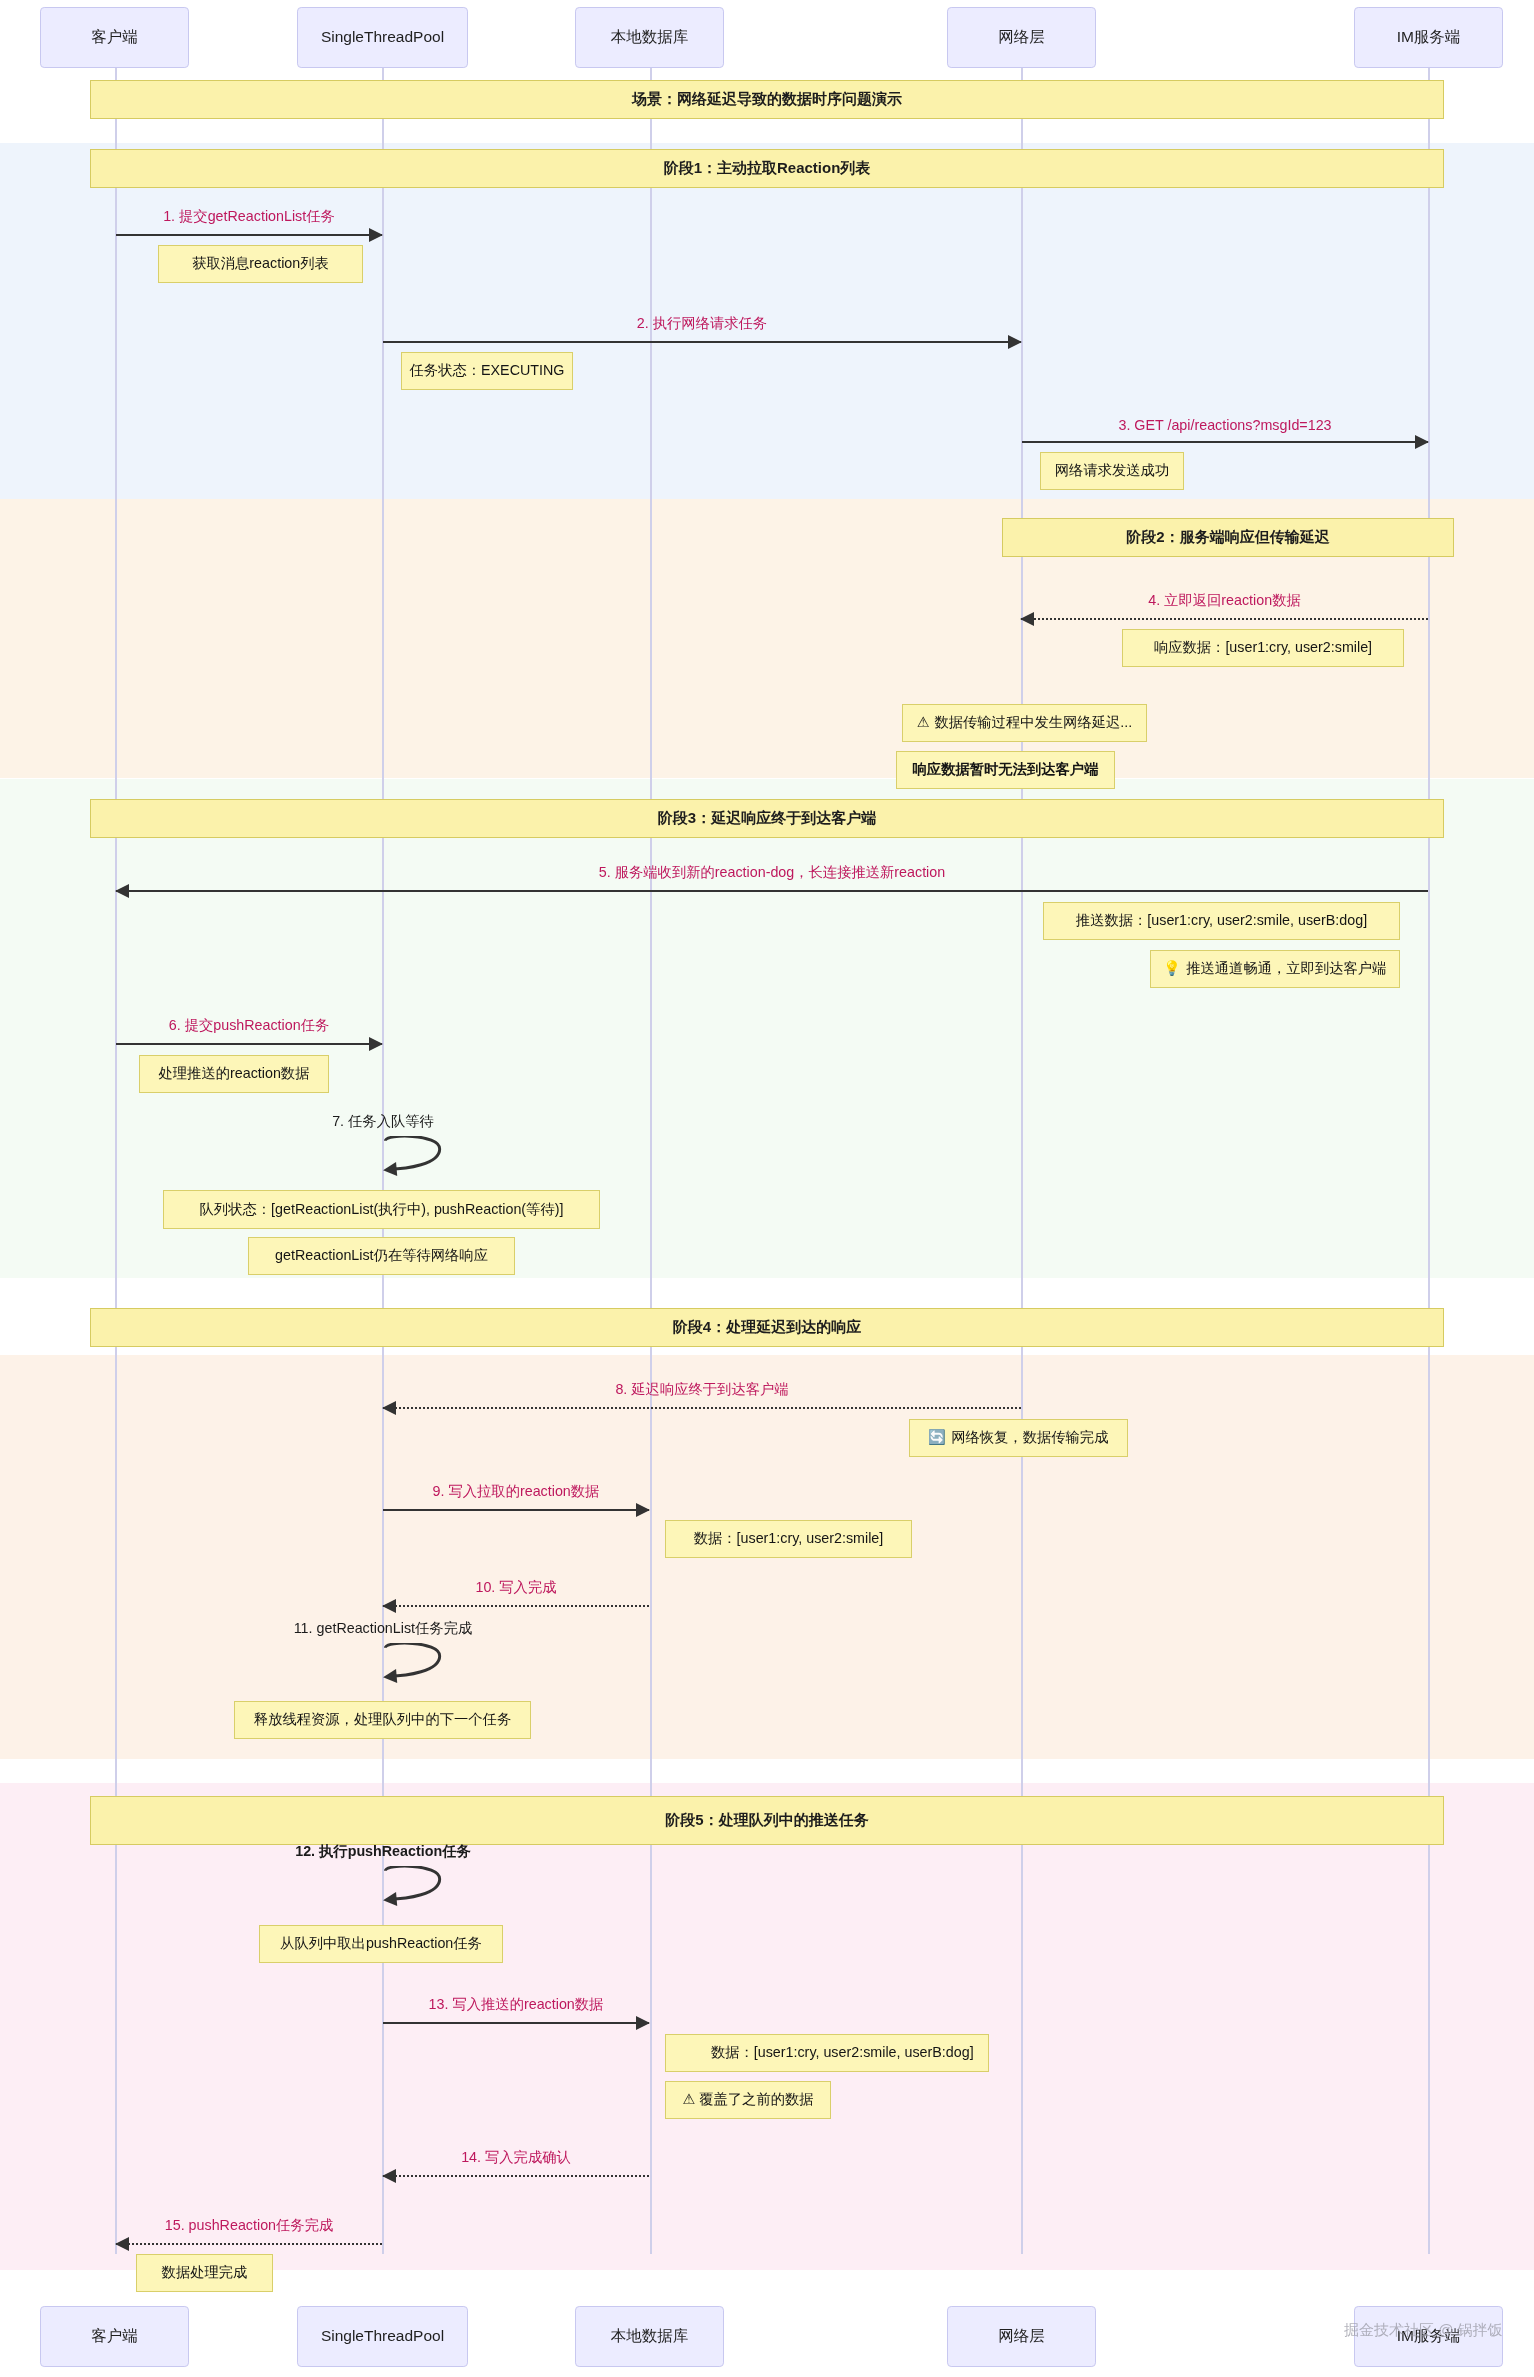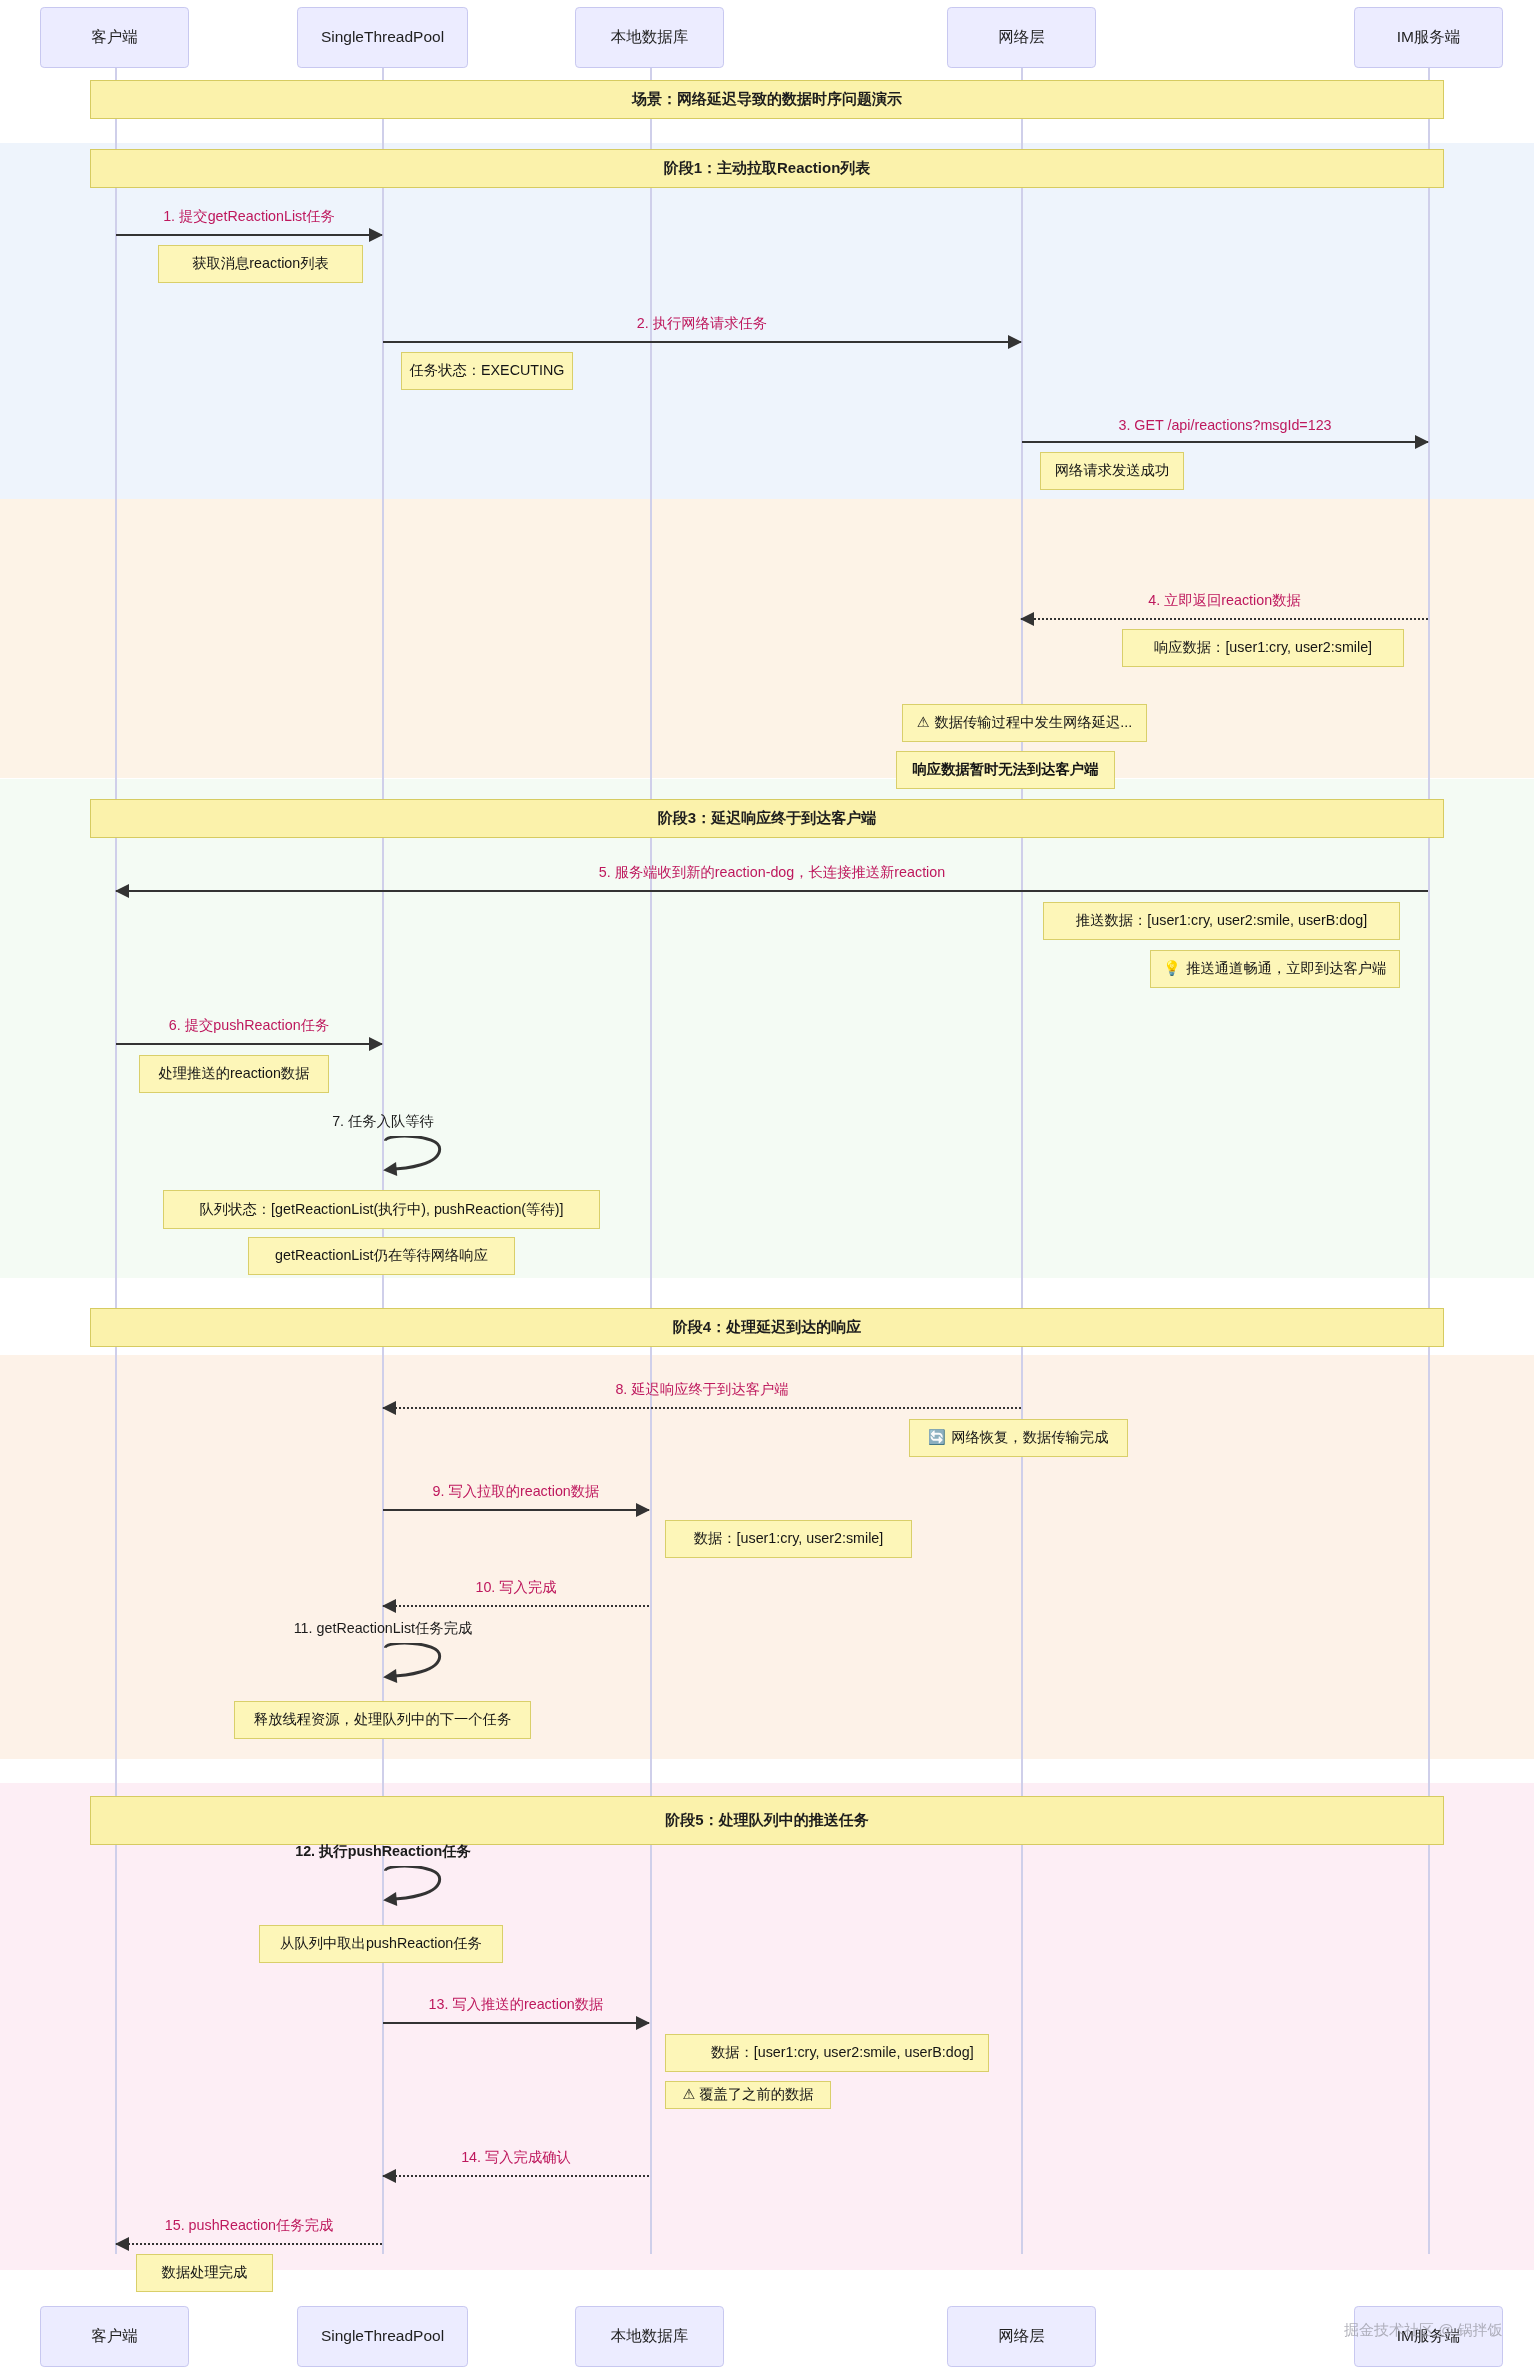--- a/index.html
+++ b/index.html
@@ -169,20 +169,23 @@
 
   <div class="msg right" style="left:1022px; top:441px; width:406px;">
     <div class="line"></div>
     <div class="head"></div>
     <div class="label">3. GET /api/reactions?msgId=123</div>
   </div>
   <div class="note" style="left:1040px; top:452px; width:144px; height:38px;">
     <span>网络请求发送成功</span>
   </div>
 
+  <div class="phasebar" style="left:1002px; top:518px; width:452px; height:39px;">
+    <span>阶段2：服务端响应但传输延迟</span>
+  </div>
 
   <div class="msg left dashed" style="left:1021px; top:618px; width:407px;">
     <div class="line"></div>
     <div class="head"></div>
     <div class="label">4. 立即返回reaction数据</div>
   </div>
   <div class="note" style="left:1122px; top:629px; width:282px; height:38px;">
     <span>响应数据：[user1:cry, user2:smile]</span>
   </div>
 
@@ -290,21 +293,21 @@
   </div>
 
   <div class="msg right" style="left:383px; top:2022px; width:266px;">
     <div class="line"></div>
     <div class="head"></div>
     <div class="label">13. 写入推送的reaction数据</div>
   </div>
   <div class="note" style="left:665px; top:2034px; width:324px; height:38px;padding-left:40px;">
     <span>数据：[user1:cry, user2:smile, userB:dog]</span>
   </div>
-  <div class="note" style="left:665px; top:2081px; width:166px; height:28px;">
+  <div class="note" style="left:665px; top:2081px; width:166px; height:38px;">
     <span>⚠ 覆盖了之前的数据</span>
   </div>
 
   <div class="msg left dashed" style="left:383px; top:2175px; width:266px;">
     <div class="line"></div>
     <div class="head"></div>
     <div class="label">14. 写入完成确认</div>
   </div>
 
   <div class="msg left dashed" style="left:116px; top:2243px; width:266px;">

